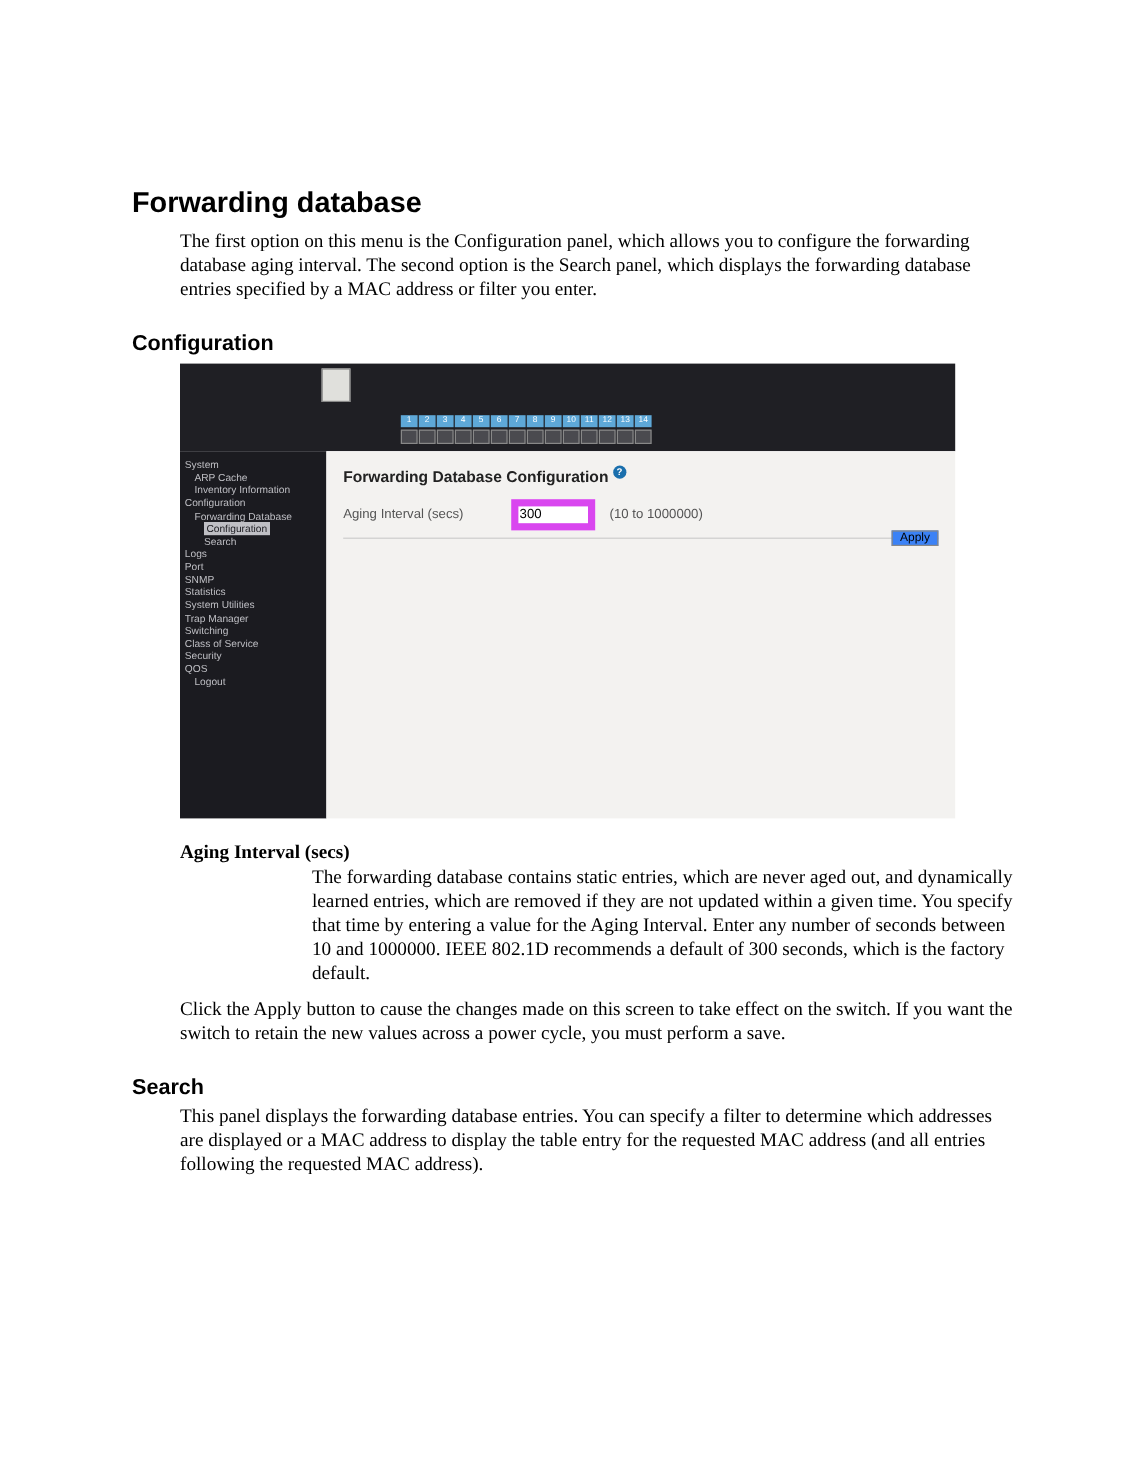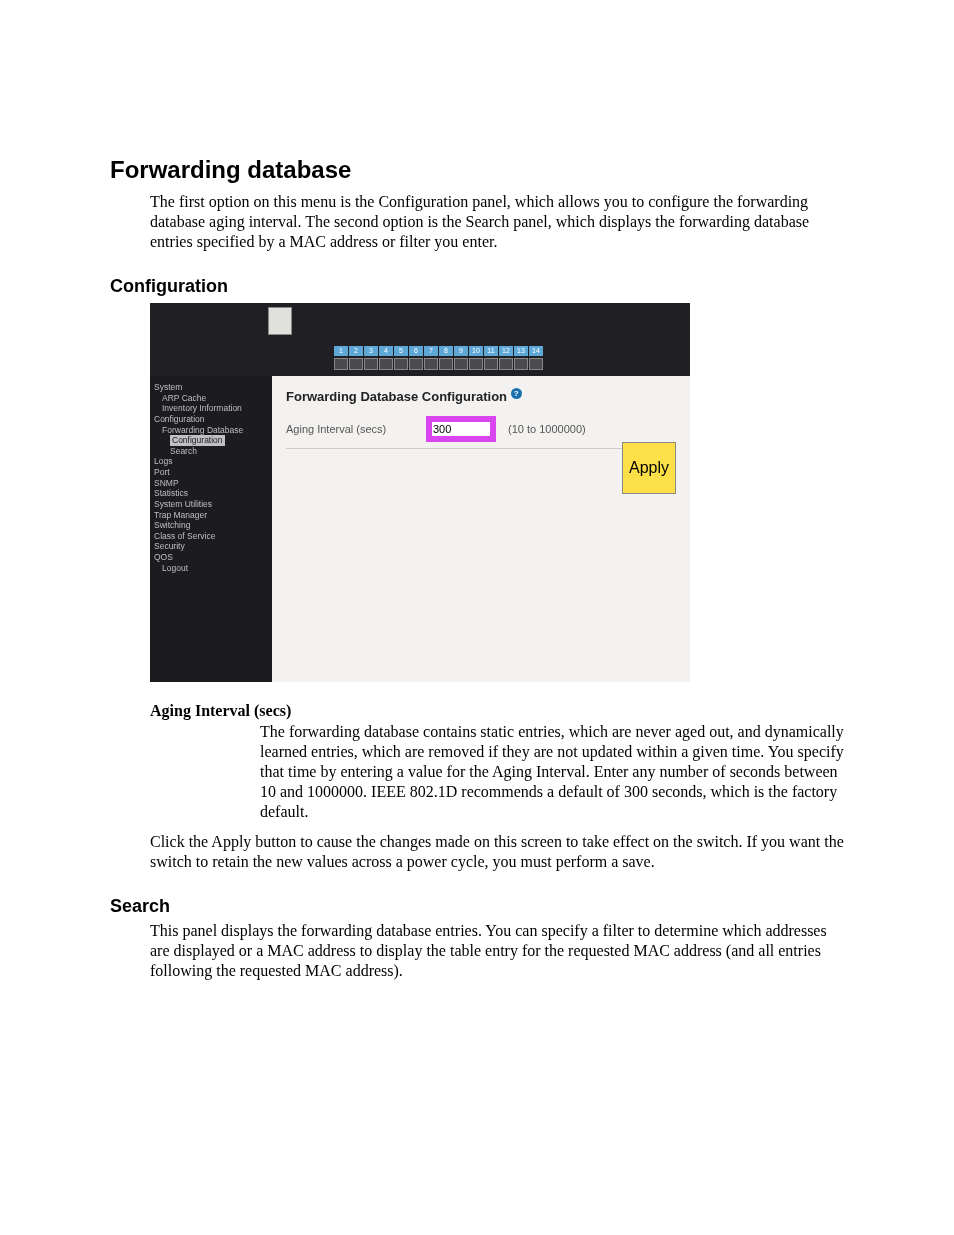--- a/index.html
+++ b/index.html
@@ -39,21 +39,21 @@
   }
   p.def {
     font-size: 16px;
     line-height: 1.25;
     margin: 2px 0 10px 150px;
   }
   .screenshot-wrap {
     margin: 6px 0 0 40px;
   }
   .screenshot {
-    width: 540px;
+    width: 646px;
     position: relative;
     font-family: Arial, Helvetica, sans-serif;
     font-size: 10px;
   }
   .ss-header {
     background: #1f1f24;
     height: 73px;
     position: relative;
   }
   .ss-logo {
@@ -155,24 +155,24 @@
     border: 6px solid #d946ef;
     padding: 1px;
   }
   .ss-row .hint { margin-left: 12px; }
   .ss-apply {
     position: absolute;
     right: 14px;
     top: 66px;
   }
   .ss-apply button {
-    font-size: 16px;
-    padding: 16px 6px;
+    font-size: 10px;
+    padding: 0 6px;
     border: 1px solid #888;
-    background: #fde047;
+    background: #3b82f6;
   }
   .footer-area {
     height: 400px;
     position: relative;
   }
 </style>
 </head>
 <body>
 
 <div class="page">

